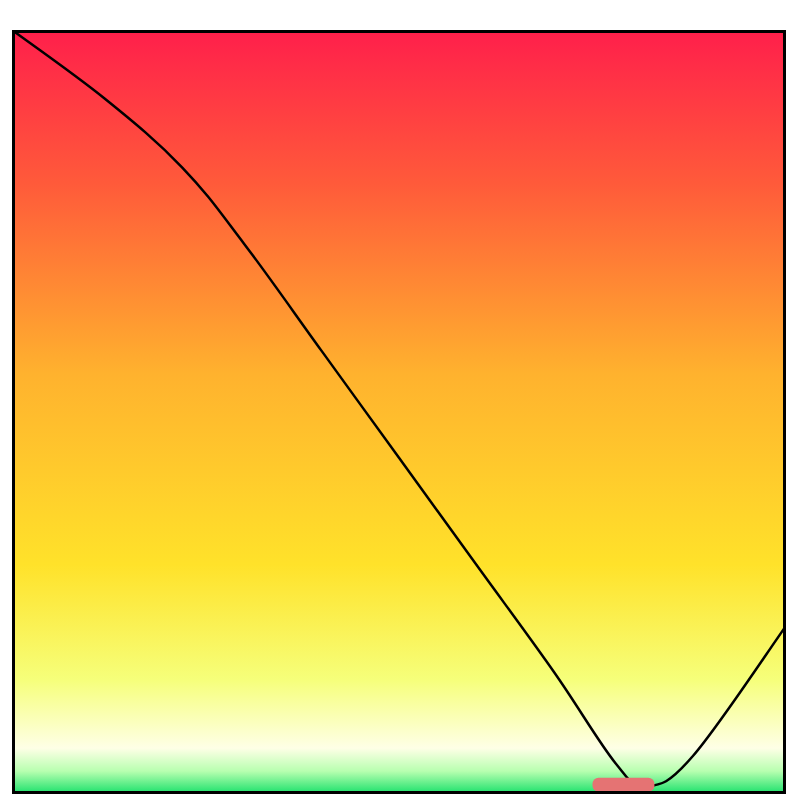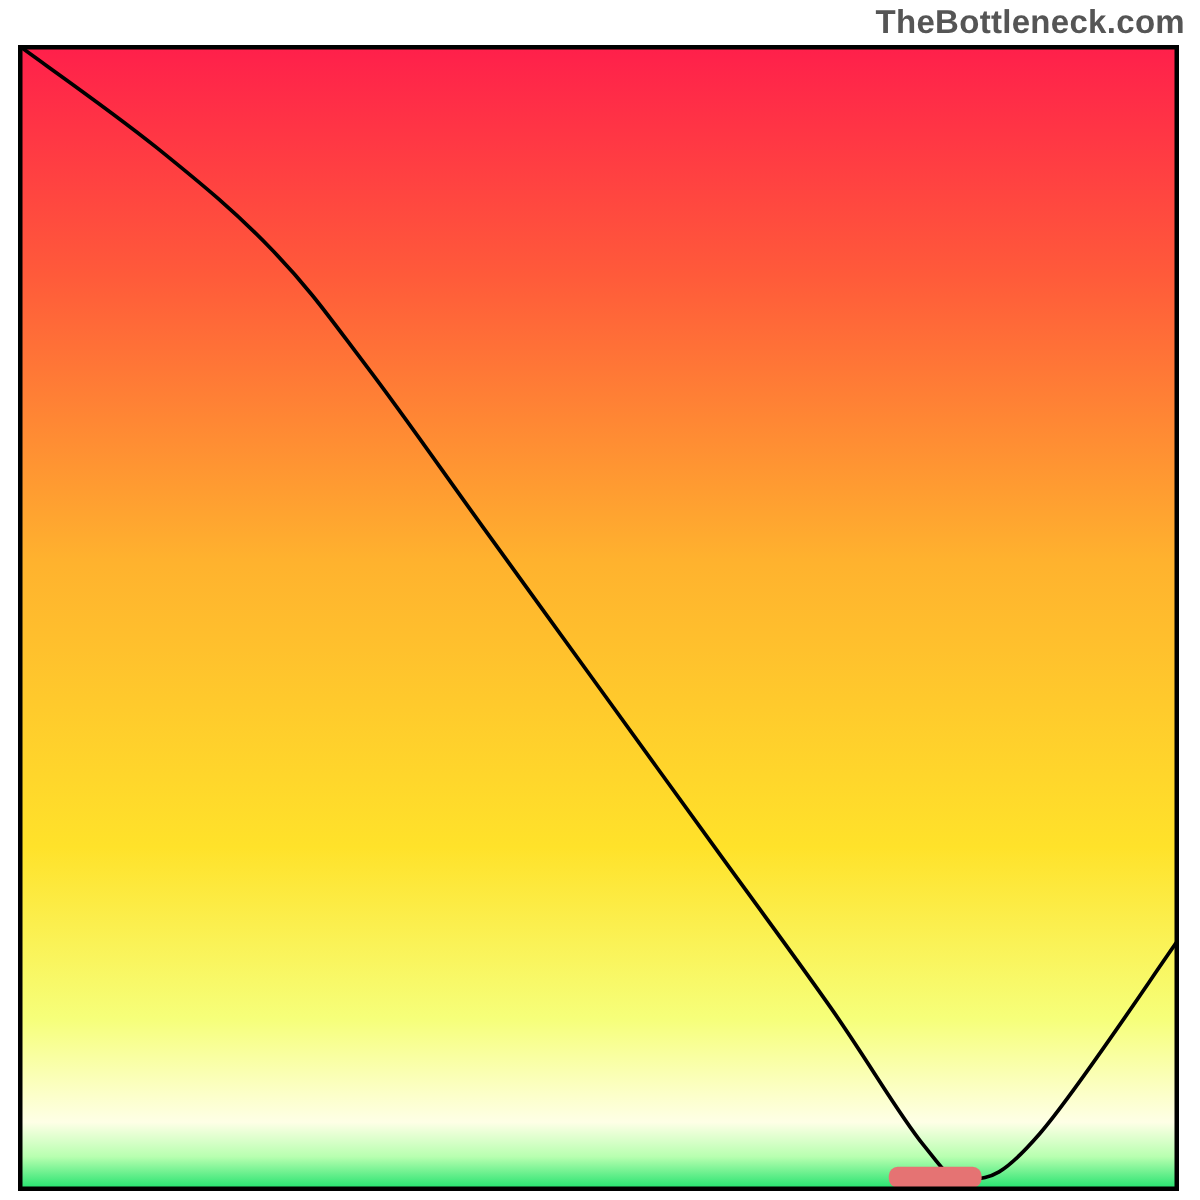--- a/index.html
+++ b/index.html
@@ -37,21 +37,20 @@
     display: block;
     width: 100%;
     height: 100%;
   }
 </style>
 </head>
 <body>
 
 <div class="outer">
 
-  <div class="attribution">TheBottleneck.com</div>
 
   <div class="plot-frame">
     <svg id="plot-svg" viewBox="0 0 774 764" preserveAspectRatio="none">
       <defs>
         <linearGradient id="bg-grad" x1="0" y1="0" x2="0" y2="1">
             <stop offset="0%" stop-color="#ff1f4b"></stop>
             <stop offset="20%" stop-color="#ff5a3a"></stop>
             <stop offset="45%" stop-color="#ffb22e"></stop>
             <stop offset="70%" stop-color="#ffe22a"></stop>
             <stop offset="85%" stop-color="#f6ff7a"></stop>

